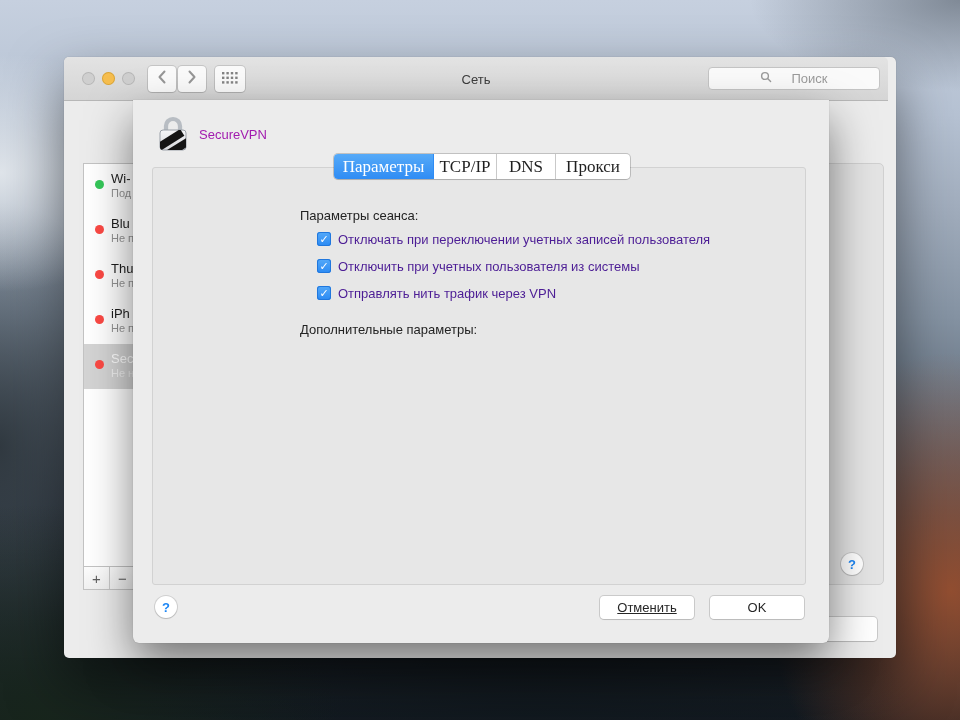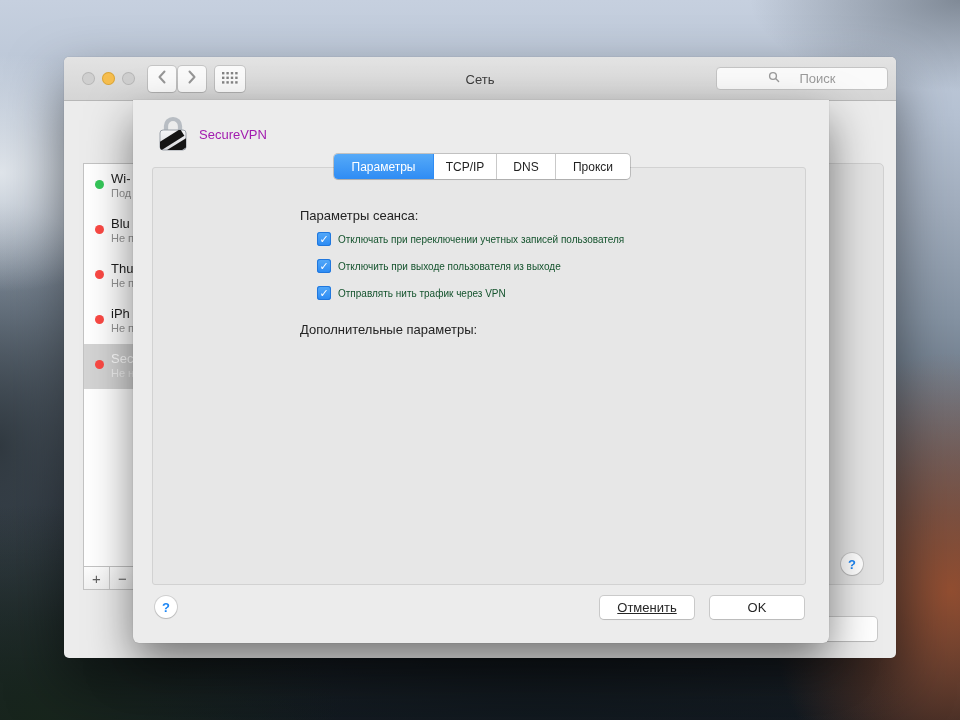--- a/index.html
+++ b/index.html
@@ -17,21 +17,21 @@
       linear-gradient(180deg,#c6d0df 0%,#b6c2d3 16%,#9fabbb 30%,#8593a3 44%,#64717f 58%,#424d59 72%,#273039 86%,#141b22 100%);
   }
 
   
   .window {
     position:absolute; left:64px; top:57px; width:832px; height:601px;
     background:#ececec; border-radius:5px;
     box-shadow:0 25px 55px rgba(0,0,0,.5), 0 0 1px rgba(0,0,0,.35);
   }
   .toolbar {
-    position:absolute; left:0; top:0; right:0; height:44px;
+    position:absolute; left:0; top:0; right:8px; height:44px;
     background:linear-gradient(#e3e3e3,#d5d5d5);
     border-bottom:1px solid #b7b7b7; border-radius:5px 5px 0 0;
   }
   .tl { position:absolute; top:15px; width:13px; height:13px; border-radius:50%; }
   .tl.close { left:18px; background:#cfcfcf; box-shadow:inset 0 0 0 1px rgba(0,0,0,.12); }
   .tl.min   { left:38px; background:#f6be4f; box-shadow:inset 0 0 0 1px rgba(190,140,30,.5); }
   .tl.zoom  { left:58px; background:#cfcfcf; box-shadow:inset 0 0 0 1px rgba(0,0,0,.12); }
   .navbtn {
     position:absolute; top:9px; height:26px; background:#fafafa; border-radius:4px;
     box-shadow:0 0 0 1px rgba(0,0,0,.12), 0 1px 1px rgba(0,0,0,.08);
@@ -110,21 +110,21 @@
     position:absolute; left:19px; top:67px; width:654px; height:418px;
     background:#e7e7e7; border:1px solid #d2d2d2; border-radius:3px;
   }
   .tabs {
     position:absolute; left:201px; top:54px; height:25px; display:flex;
     border-radius:4px; overflow:hidden; background:#fff;
     box-shadow:0 0 0 1px rgba(0,0,0,.18), 0 1px 1px rgba(0,0,0,.08);
   }
   .tab {
     height:100%; display:flex; align-items:center; justify-content:center;
-    font-size:12px; color:#1f1f1f; border-right:1px solid #c9c9c9;
+    font-size:17px; color:#1f1f1f; border-right:1px solid #c9c9c9;font-family:Liberation Serif, serif;
   }
   .tab:last-child { border-right:none; }
   .tab.sel {
     background:linear-gradient(#56aaf8,#2f8cf4); color:#fff; border-right-color:#2f8cf4;
   }
   .t0 { width:100px; } .t1 { width:63px; } .t2 { width:59px; } .t3 { width:74px; }
 
   .sechead { position:absolute; left:167px; font-size:13px; color:#232323; }
   .optrow { position:absolute; left:184px; display:flex; align-items:flex-start; }
   .cb {
@@ -132,21 +132,21 @@
     background:#fff; box-shadow:inset 0 0 0 1px #c0c0c0, inset 0 1px 1px rgba(0,0,0,.06);
     display:flex; align-items:center; justify-content:center;
     color:#fff; font-size:11px; font-weight:bold; line-height:14px;
   }
   .cb.on {
     background:linear-gradient(#54a9f9,#2b8af3);
     box-shadow:inset 0 0 0 1px #2077dd;
   }
   .cb .mark { display:none; }
   .cb.on .mark { display:block; }
-  .optlabel { font-size:10px; color:#14532d; line-height:15px; }
+  .optlabel { font-size:13px; color:#4c1d95; line-height:15px; }
 
   .sheetbtn {
     position:absolute; top:496px; height:23px; background:#fff; border-radius:4px;
     box-shadow:0 0 0 1px rgba(0,0,0,.14), 0 1px 1px rgba(0,0,0,.08);
     display:flex; align-items:center; justify-content:center;
     font-size:13px; color:#262626;
   }
   .cancel { left:467px; width:94px;text-decoration:underline; }
   .ok     { left:577px; width:94px; }
   .helpbtn.sheethelp { left:22px; top:496px; }
@@ -292,21 +292,21 @@
   <div class="optrow" style="top:132px;">
     <span class="cb on">
         <span class="mark">✓</span>
       </span>
     <span class="optlabel">Отключать при переключении учетных записей пользователя</span>
   </div>
   <div class="optrow" style="top:159px;">
     <span class="cb on">
         <span class="mark">✓</span>
       </span>
-    <span class="optlabel">Отключить при выходе пользователя из выходе</span>
+    <span class="optlabel">Отключить при учетных пользователя из системы</span>
   </div>
   <div class="optrow" style="top:186px;">
     <span class="cb on">
         <span class="mark">✓</span>
       </span>
     <span class="optlabel">Отправлять нить трафик через VPN</span>
   </div>
 
   <div class="sechead" style="top:222px;">Дополнительные параметры:</div>
 

